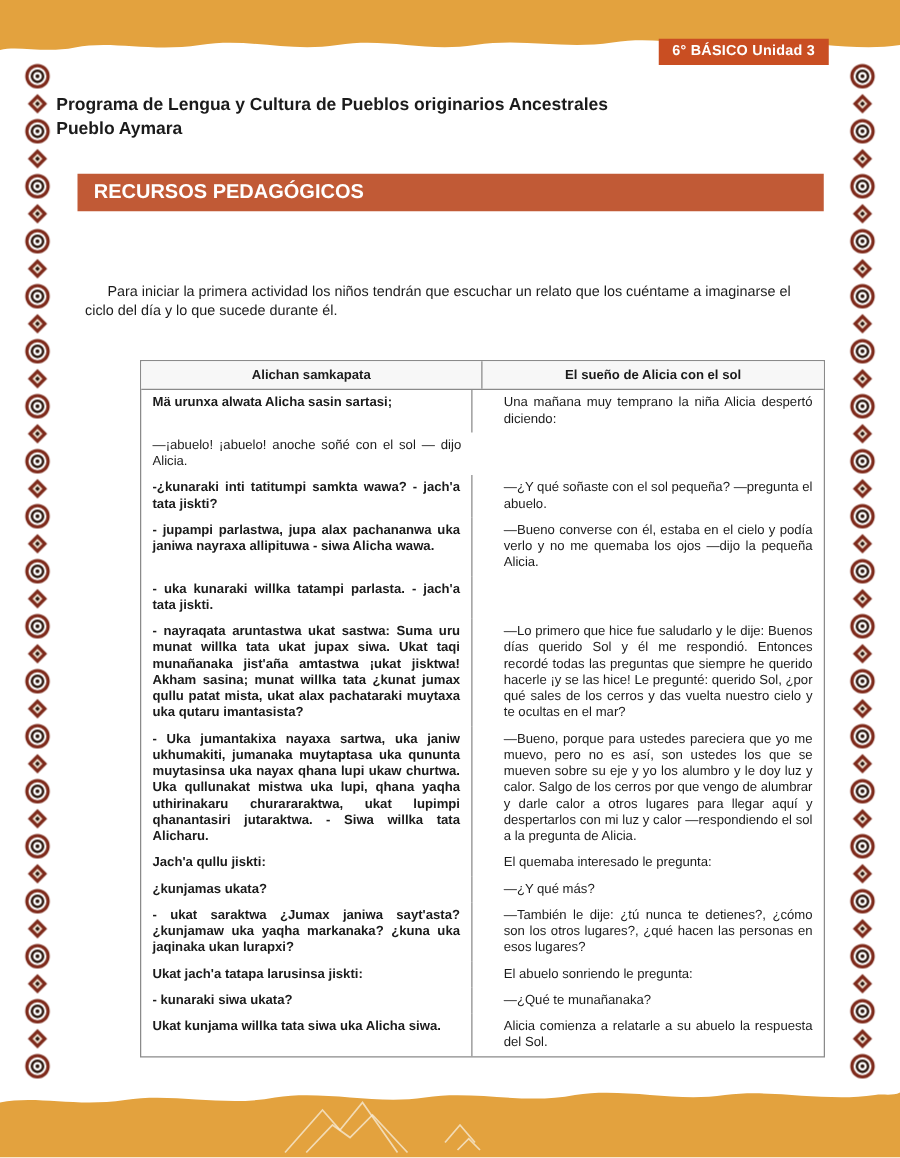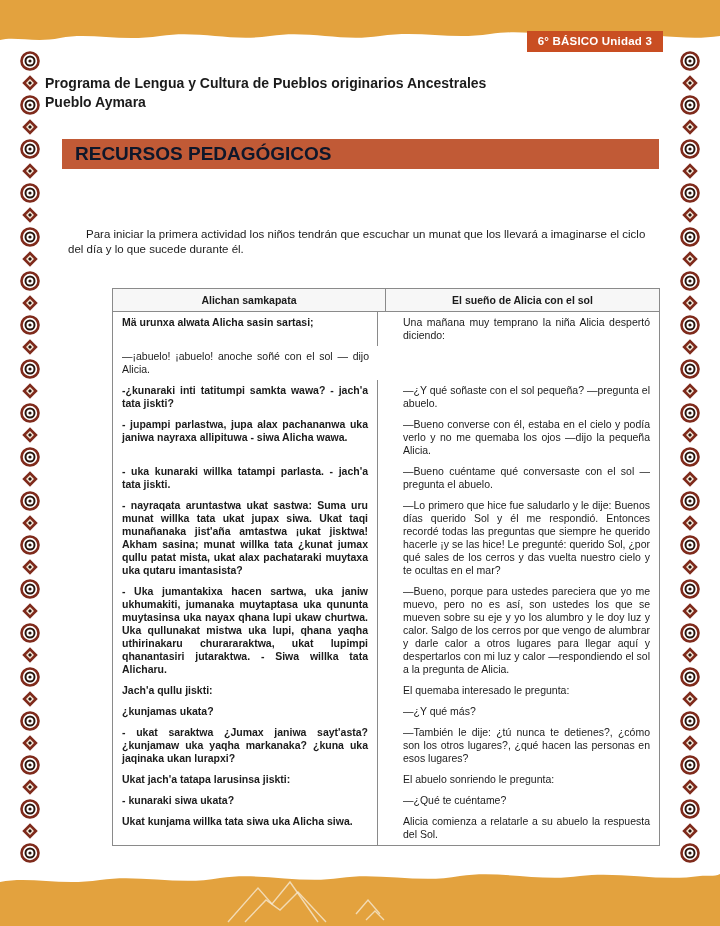--- a/index.html
+++ b/index.html
@@ -25,21 +25,21 @@
   .side-border.right { left:679px; }
 
   .title-block { position:absolute; top:74px; left:45px; right:45px; text-align:left; }
   .title-line { font-size:14px; font-weight:bold; line-height:19px; }
 
   .section-banner {
     position:absolute; left:62px; top:139px; width:597px; height:30px;
     background: var(--section-banner, #C15A36);
     display:flex; align-items:center; padding-left:13px;
   }
-  .section-banner .label { font-size:19px; font-weight:bold; color:#0f172a; }
+  .section-banner .label { font-size:16px; font-weight:bold; color:#ffffff; }
 
   .intro {
     position:absolute; left:68px; top:227px; width:588px;
     font-size:11.5px; line-height:15px; text-indent:18px; text-align:left;
   }
 
   .story-table {
     position:absolute; left:112px; top:288px; width:548px;
     background:#ffffff; border:1px solid #8a8a8a;
   }
@@ -97,21 +97,21 @@
 
 <div class="title-block">
   <div class="title-line">Programa de Lengua y Cultura de Pueblos originarios Ancestrales</div>
   <div class="title-line">Pueblo Aymara</div>
 </div>
 
 <div class="section-banner">
   <span class="label">RECURSOS PEDAGÓGICOS</span>
 </div>
 
-<p class="intro">Para iniciar la primera actividad los niños tendrán que escuchar un munat que los llevará a imaginarse el ciclo del día y lo que sucede durante él.</p>
+<p class="intro">Para iniciar la primera actividad los niños tendrán que escuchar un relato que los cuéntame a imaginarse el ciclo del día y lo que sucede durante él.</p>
 
 <div class="story-table">
   <div class="t-head">
     <div class="hcell">Alichan samkapata</div>
     <div class="hcell">El sueño de Alicia con el sol</div>
   </div>
   <div>
 
   <div class="t-row">
       <div class="cell aymara">Mä urunxa alwata Alicha sasin sartasi;</div>
@@ -123,49 +123,48 @@
       <div class="t-row">
       <div class="cell aymara">-¿kunaraki inti tatitumpi samkta wawa? - jach'a tata jiskti?</div>
       <div class="cell spanish">—¿Y qué soñaste con el sol pequeña? —pregunta el abuelo.</div>
     </div>
       <div class="t-row">
       <div class="cell aymara">- jupampi parlastwa, jupa alax pachananwa uka janiwa nayraxa allipituwa - siwa Alicha wawa.</div>
       <div class="cell spanish">—Bueno converse con él, estaba en el cielo y podía verlo y no me quemaba los ojos —dijo la pequeña Alicia.</div>
     </div>
       <div class="t-row">
       <div class="cell aymara">- uka kunaraki willka tatampi parlasta. - jach'a tata jiskti.</div>
-      <div class="cell spanish">—Bueno cuéntame qué conversaste con el sol — pregunta el abuelo.</div>
     </div>
       <div class="t-row">
       <div class="cell aymara">- nayraqata aruntastwa ukat sastwa: Suma uru munat willka tata ukat jupax siwa. Ukat taqi munañanaka jist'aña amtastwa ¡ukat jisktwa! Akham sasina; munat willka tata ¿kunat jumax qullu patat mista, ukat alax pachataraki muytaxa uka qutaru imantasista?</div>
       <div class="cell spanish">—Lo primero que hice fue saludarlo y le dije:  Buenos días querido Sol y él me respondió. Entonces recordé todas las preguntas que siempre he querido hacerle ¡y se las hice! Le pregunté: querido Sol, ¿por qué sales de los cerros y das vuelta nuestro cielo y te ocultas en el mar?</div>
     </div>
       <div class="t-row">
-      <div class="cell aymara">- Uka jumantakixa hacen sartwa, uka janiw ukhumakiti, jumanaka muytaptasa uka qununta muytasinsa uka nayax qhana lupi ukaw churtwa. Uka qullunakat mistwa uka lupi, qhana yaqha uthirinakaru churararaktwa, ukat lupimpi qhanantasiri jutaraktwa. - Siwa willka tata Alicharu.</div>
+      <div class="cell aymara">- Uka jumantakixa nayaxa sartwa, uka janiw ukhumakiti, jumanaka muytaptasa uka qununta muytasinsa uka nayax qhana lupi ukaw churtwa. Uka qullunakat mistwa uka lupi, qhana yaqha uthirinakaru churararaktwa, ukat lupimpi qhanantasiri jutaraktwa. - Siwa willka tata Alicharu.</div>
       <div class="cell spanish">—Bueno, porque para ustedes pareciera que yo me muevo, pero no es así, son ustedes los que se mueven sobre su eje y yo los alumbro y le doy luz y calor. Salgo de los cerros por que vengo de alumbrar y darle calor a otros lugares para llegar aquí y despertarlos con mi luz y calor —respondiendo el sol a la pregunta de Alicia.</div>
     </div>
       <div class="t-row">
       <div class="cell aymara">Jach'a qullu jiskti:</div>
       <div class="cell spanish">El quemaba interesado le pregunta:</div>
     </div>
       <div class="t-row">
       <div class="cell aymara">¿kunjamas  ukata?</div>
       <div class="cell spanish">—¿Y qué más?</div>
     </div>
       <div class="t-row">
       <div class="cell aymara">- ukat saraktwa ¿Jumax janiwa sayt'asta? ¿kunjamaw uka yaqha markanaka? ¿kuna uka jaqinaka ukan lurapxi?</div>
       <div class="cell spanish">—También le dije: ¿tú nunca te detienes?, ¿cómo son los otros lugares?, ¿qué hacen las personas en esos lugares?</div>
     </div>
       <div class="t-row">
       <div class="cell aymara">Ukat jach'a tatapa larusinsa jiskti:</div>
       <div class="cell spanish">El abuelo sonriendo le pregunta:</div>
     </div>
       <div class="t-row">
       <div class="cell aymara">- kunaraki siwa ukata?</div>
-      <div class="cell spanish">—¿Qué te cuéntame?</div>
+      <div class="cell spanish">—¿Qué te munañanaka?</div>
     </div>
       <div class="t-row">
       <div class="cell aymara">Ukat kunjama willka tata siwa uka Alicha siwa.</div>
       <div class="cell spanish">Alicia comienza a relatarle a su abuelo la respuesta del Sol.</div>
     </div>
     </div>
 </div>
 
 <svg class="band-svg bottom-band-svg" width="720" height="62" viewBox="0 0 720 62">
   <path class="band-fill" d="M0,18 C30,12 60,22 100,16 C140,10 180,22 220,14 C260,8 300,20 340,14 C380,8 420,20 460,12 C500,6 540,18 580,12 C620,7 660,18 700,12 C707,11 714,13 720,10 V62 H0 Z"></path>

